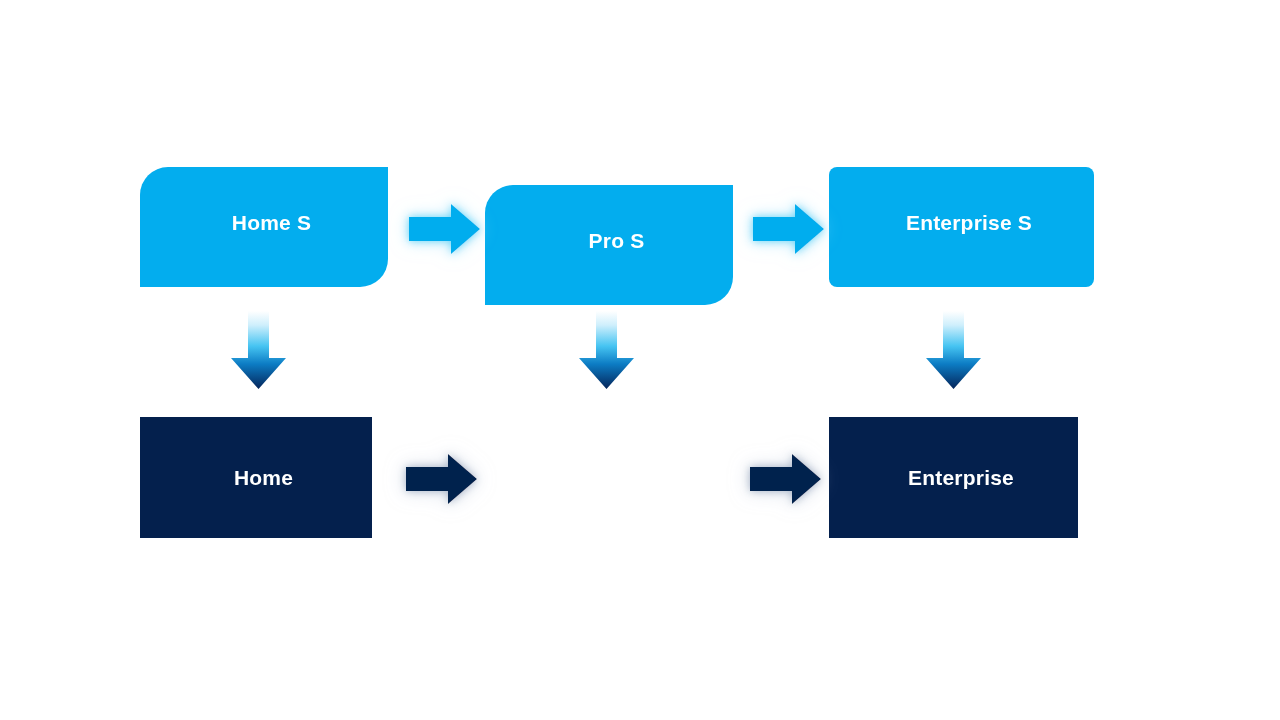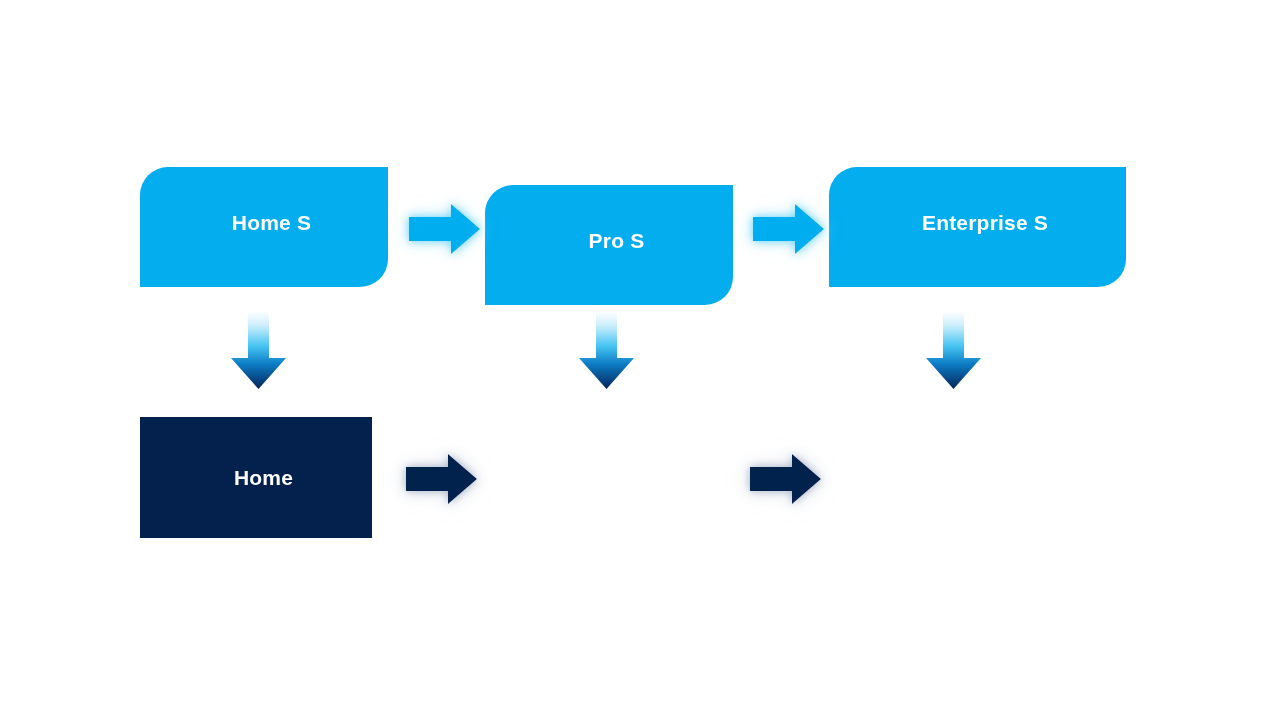--- a/index.html
+++ b/index.html
@@ -64,29 +64,32 @@
 <div id="canvas">
 
   <div class="node node-top" style="left:140px; top:167px; width:248px; height:120px;">
     <span class="node-label">Home S</span>
   </div>
 
   <div class="node node-top" style="left:485px; top:167px; width:248px; height:120px;margin-top:18px;">
     <span class="node-label">Pro S</span>
   </div>
 
-  <div class="node node-top" style="left:829px; top:167px; width:297px; height:120px;">
+  <div class="node node-top" style="left:829px; top:167px; width:265px; height:120px;border-radius:8px;">
     <span class="node-label">Enterprise S</span>
   </div>
 
   <div class="node node-bottom" style="left:140px; top:417px; width:232px; height:121px;">
     <span class="node-label">Home</span>
   </div>
 
 
+  <div class="node node-bottom" style="left:829px; top:417px; width:249px; height:121px;">
+    <span class="node-label">Enterprise</span>
+  </div>
 
   <svg width="0" height="0" style="position:absolute;" aria-hidden="true">
     <defs>
       <filter id="glowCyan" x="-60%" y="-60%" width="220%" height="220%">
         <feDropShadow dx="0" dy="0" stdDeviation="4" flood-color="#5CD2F7" flood-opacity="0.95"></feDropShadow>
         <feDropShadow dx="0" dy="0" stdDeviation="8" flood-color="#A8E6FB" flood-opacity="0.6"></feDropShadow>
       </filter>
       <filter id="glowNavy" x="-60%" y="-60%" width="220%" height="220%">
         <feDropShadow dx="0" dy="0" stdDeviation="4.5" flood-color="#8C9CB6" flood-opacity="0.75"></feDropShadow>
         <feDropShadow dx="0" dy="0" stdDeviation="9" flood-color="#C4CEDE" flood-opacity="0.55"></feDropShadow>

